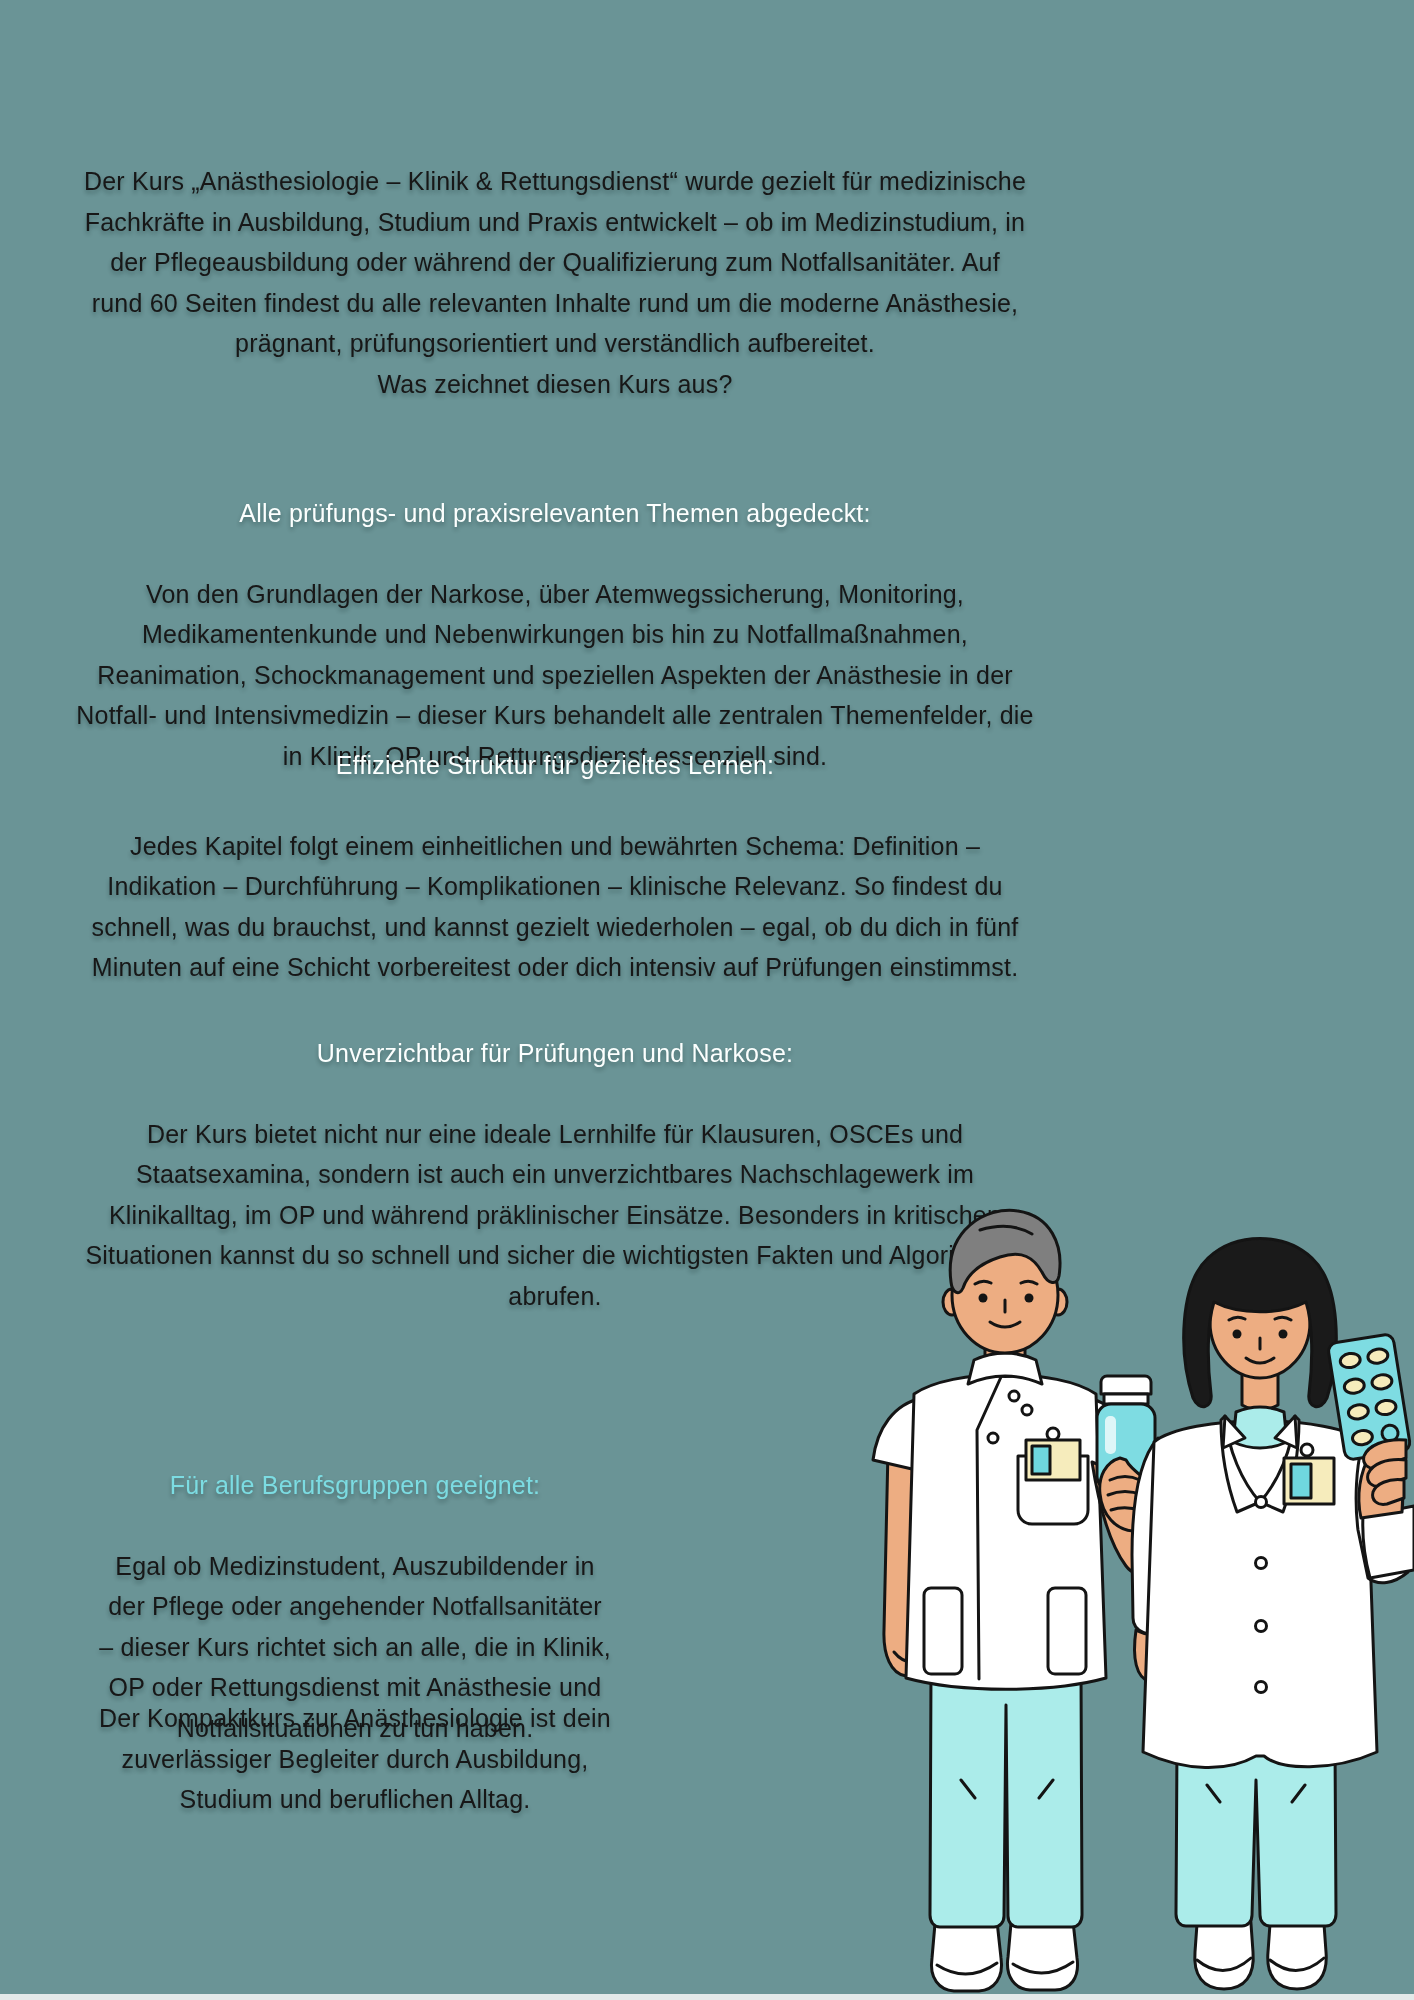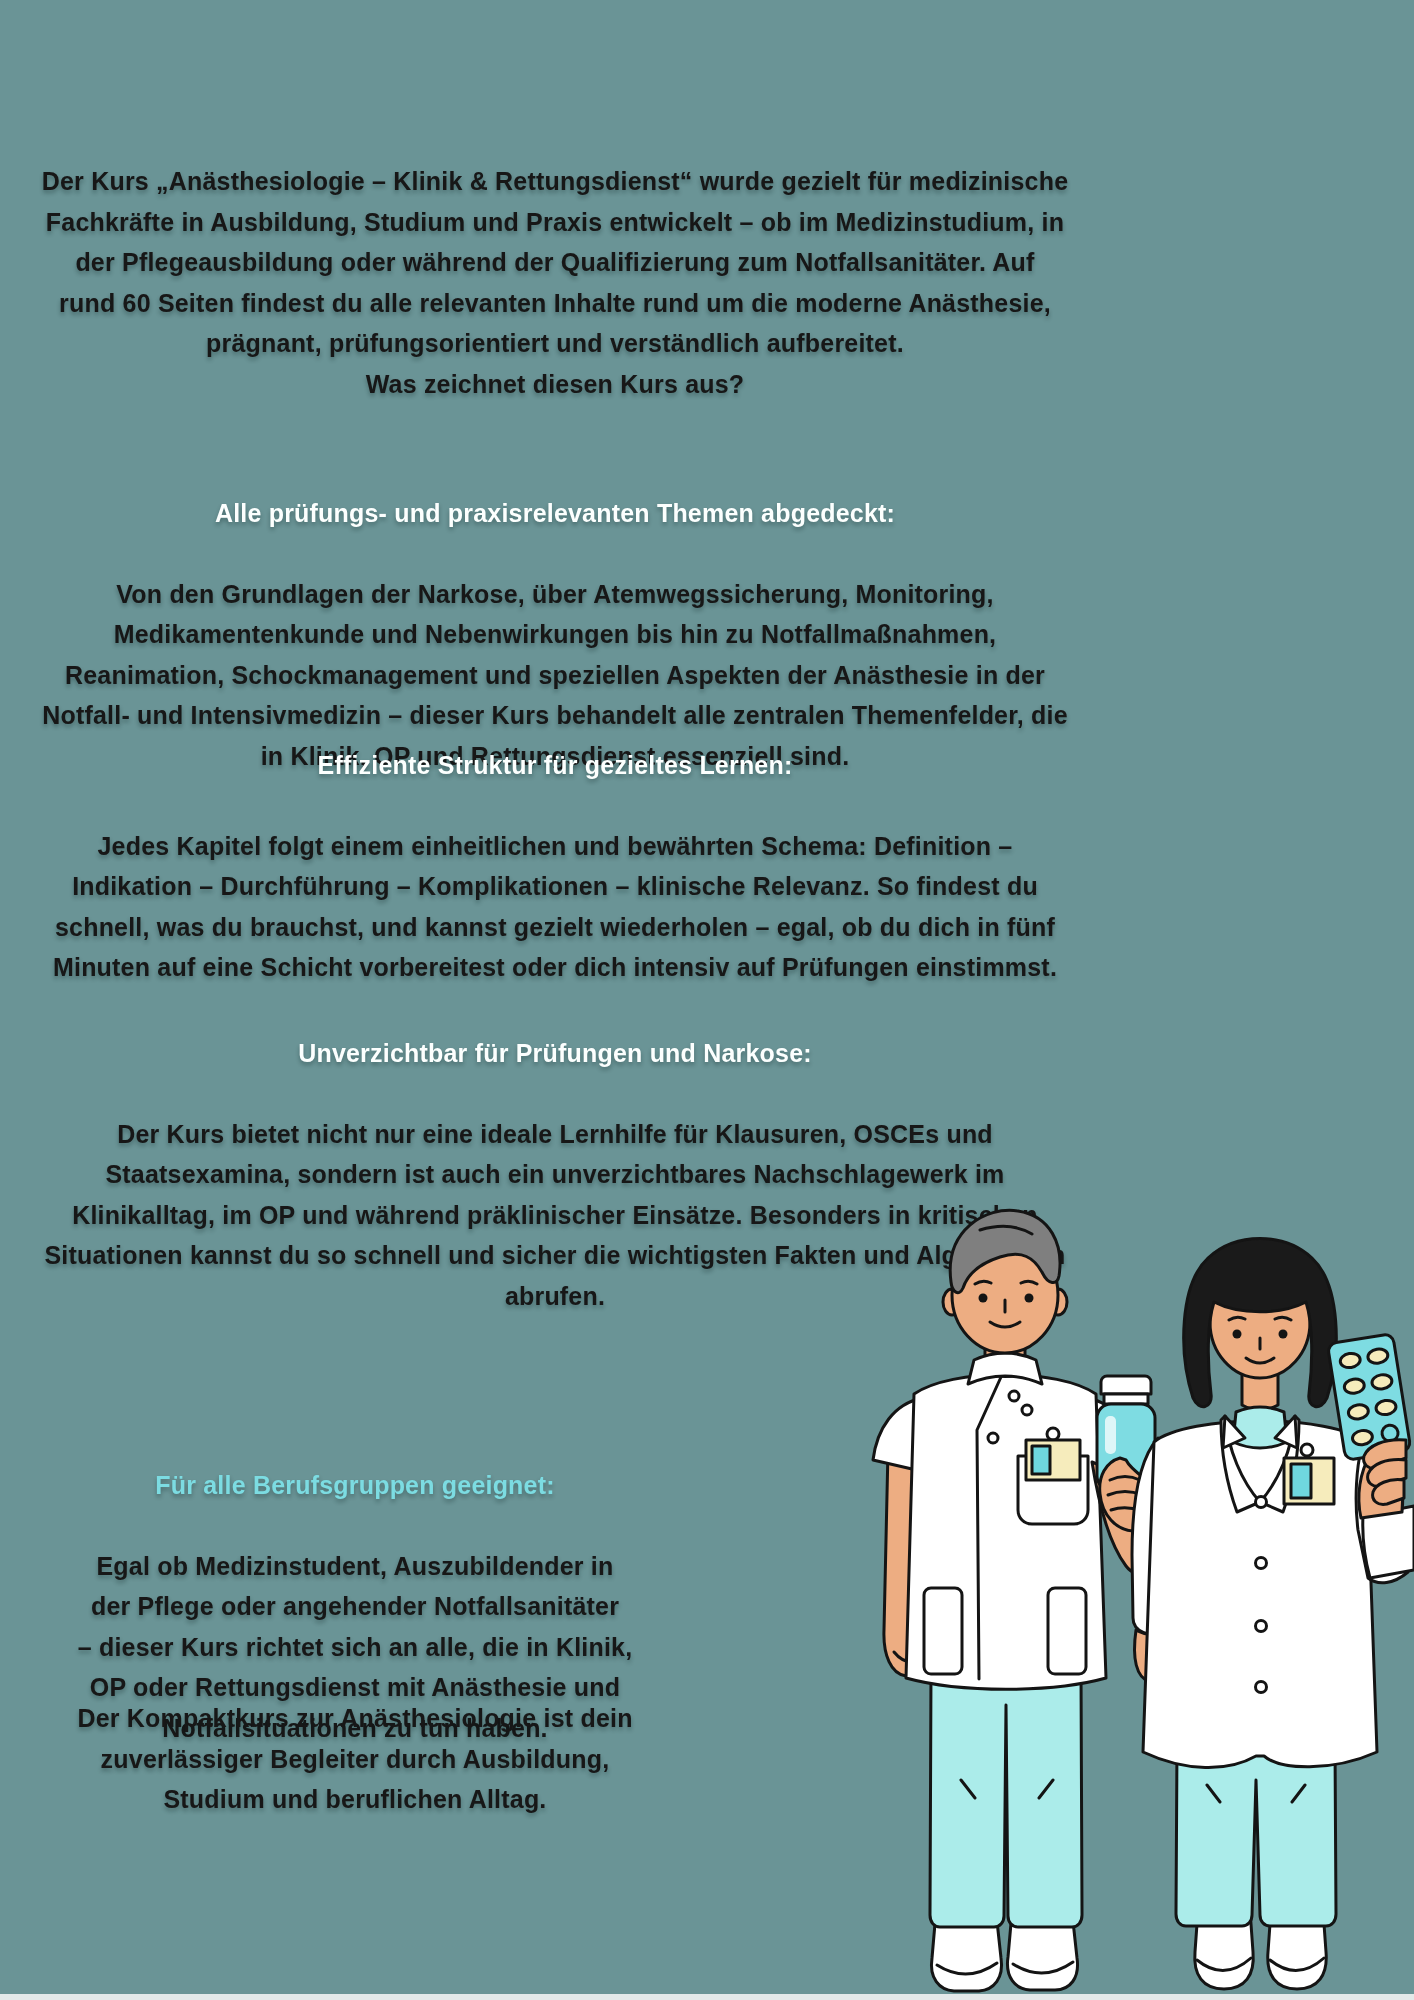--- a/index.html
+++ b/index.html
@@ -6,21 +6,21 @@
   html,body { width:1414px; height:2000px; }
   body {
     position:relative;
     background:var(--bg,#6A9496);
     font-family:"Liberation Sans", sans-serif;
     overflow:hidden;
   }
   .textblock {
     position:absolute;
     text-align:center;
-    font-weight:700;
+    font-weight:400;
     font-size:25px;
     line-height:40.5px;
     letter-spacing:0.2px;
     white-space:pre-line;
     color:var(--ink,#171717);
     text-shadow:0 3px 4px rgba(10,30,30,0.33);
   }
   .textblock h2 { font-size:inherit; font-weight:inherit; line-height:inherit; white-space:pre-line; }
   .head-white { color:var(--heading-white,#FCFFFE); }
   .head-cyan  { color:var(--heading-cyan,#7CDCE2); }

